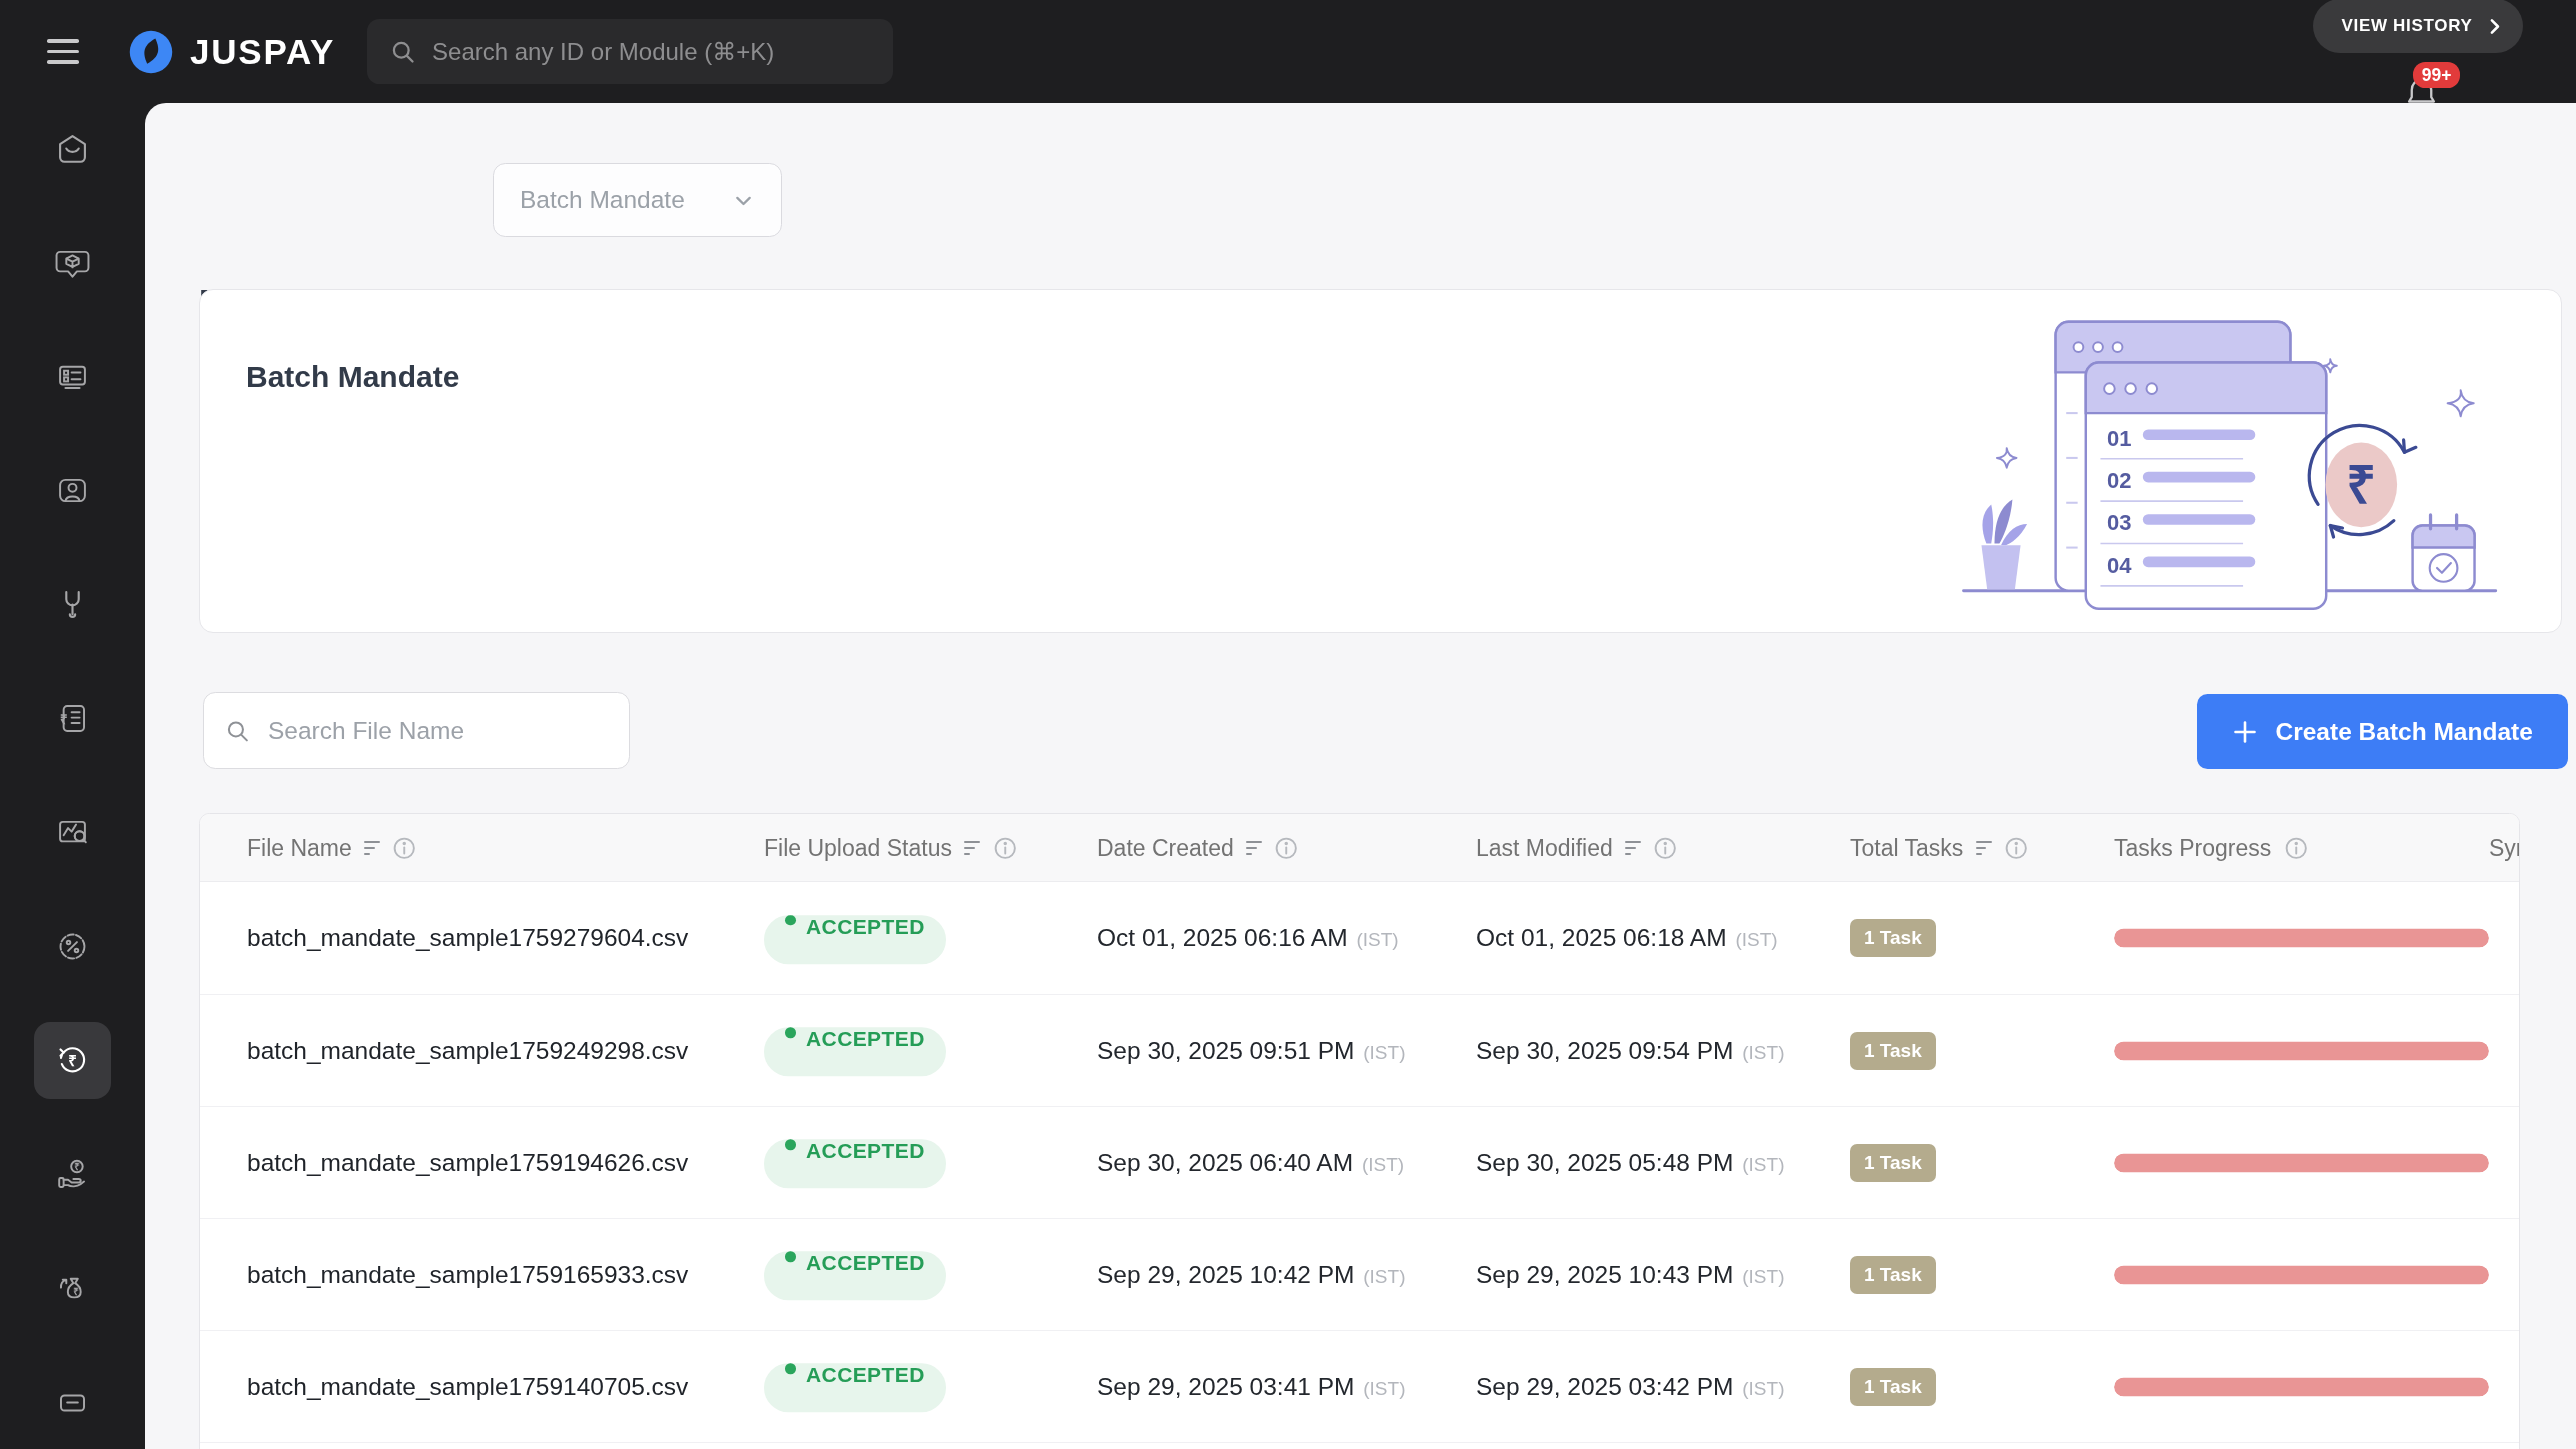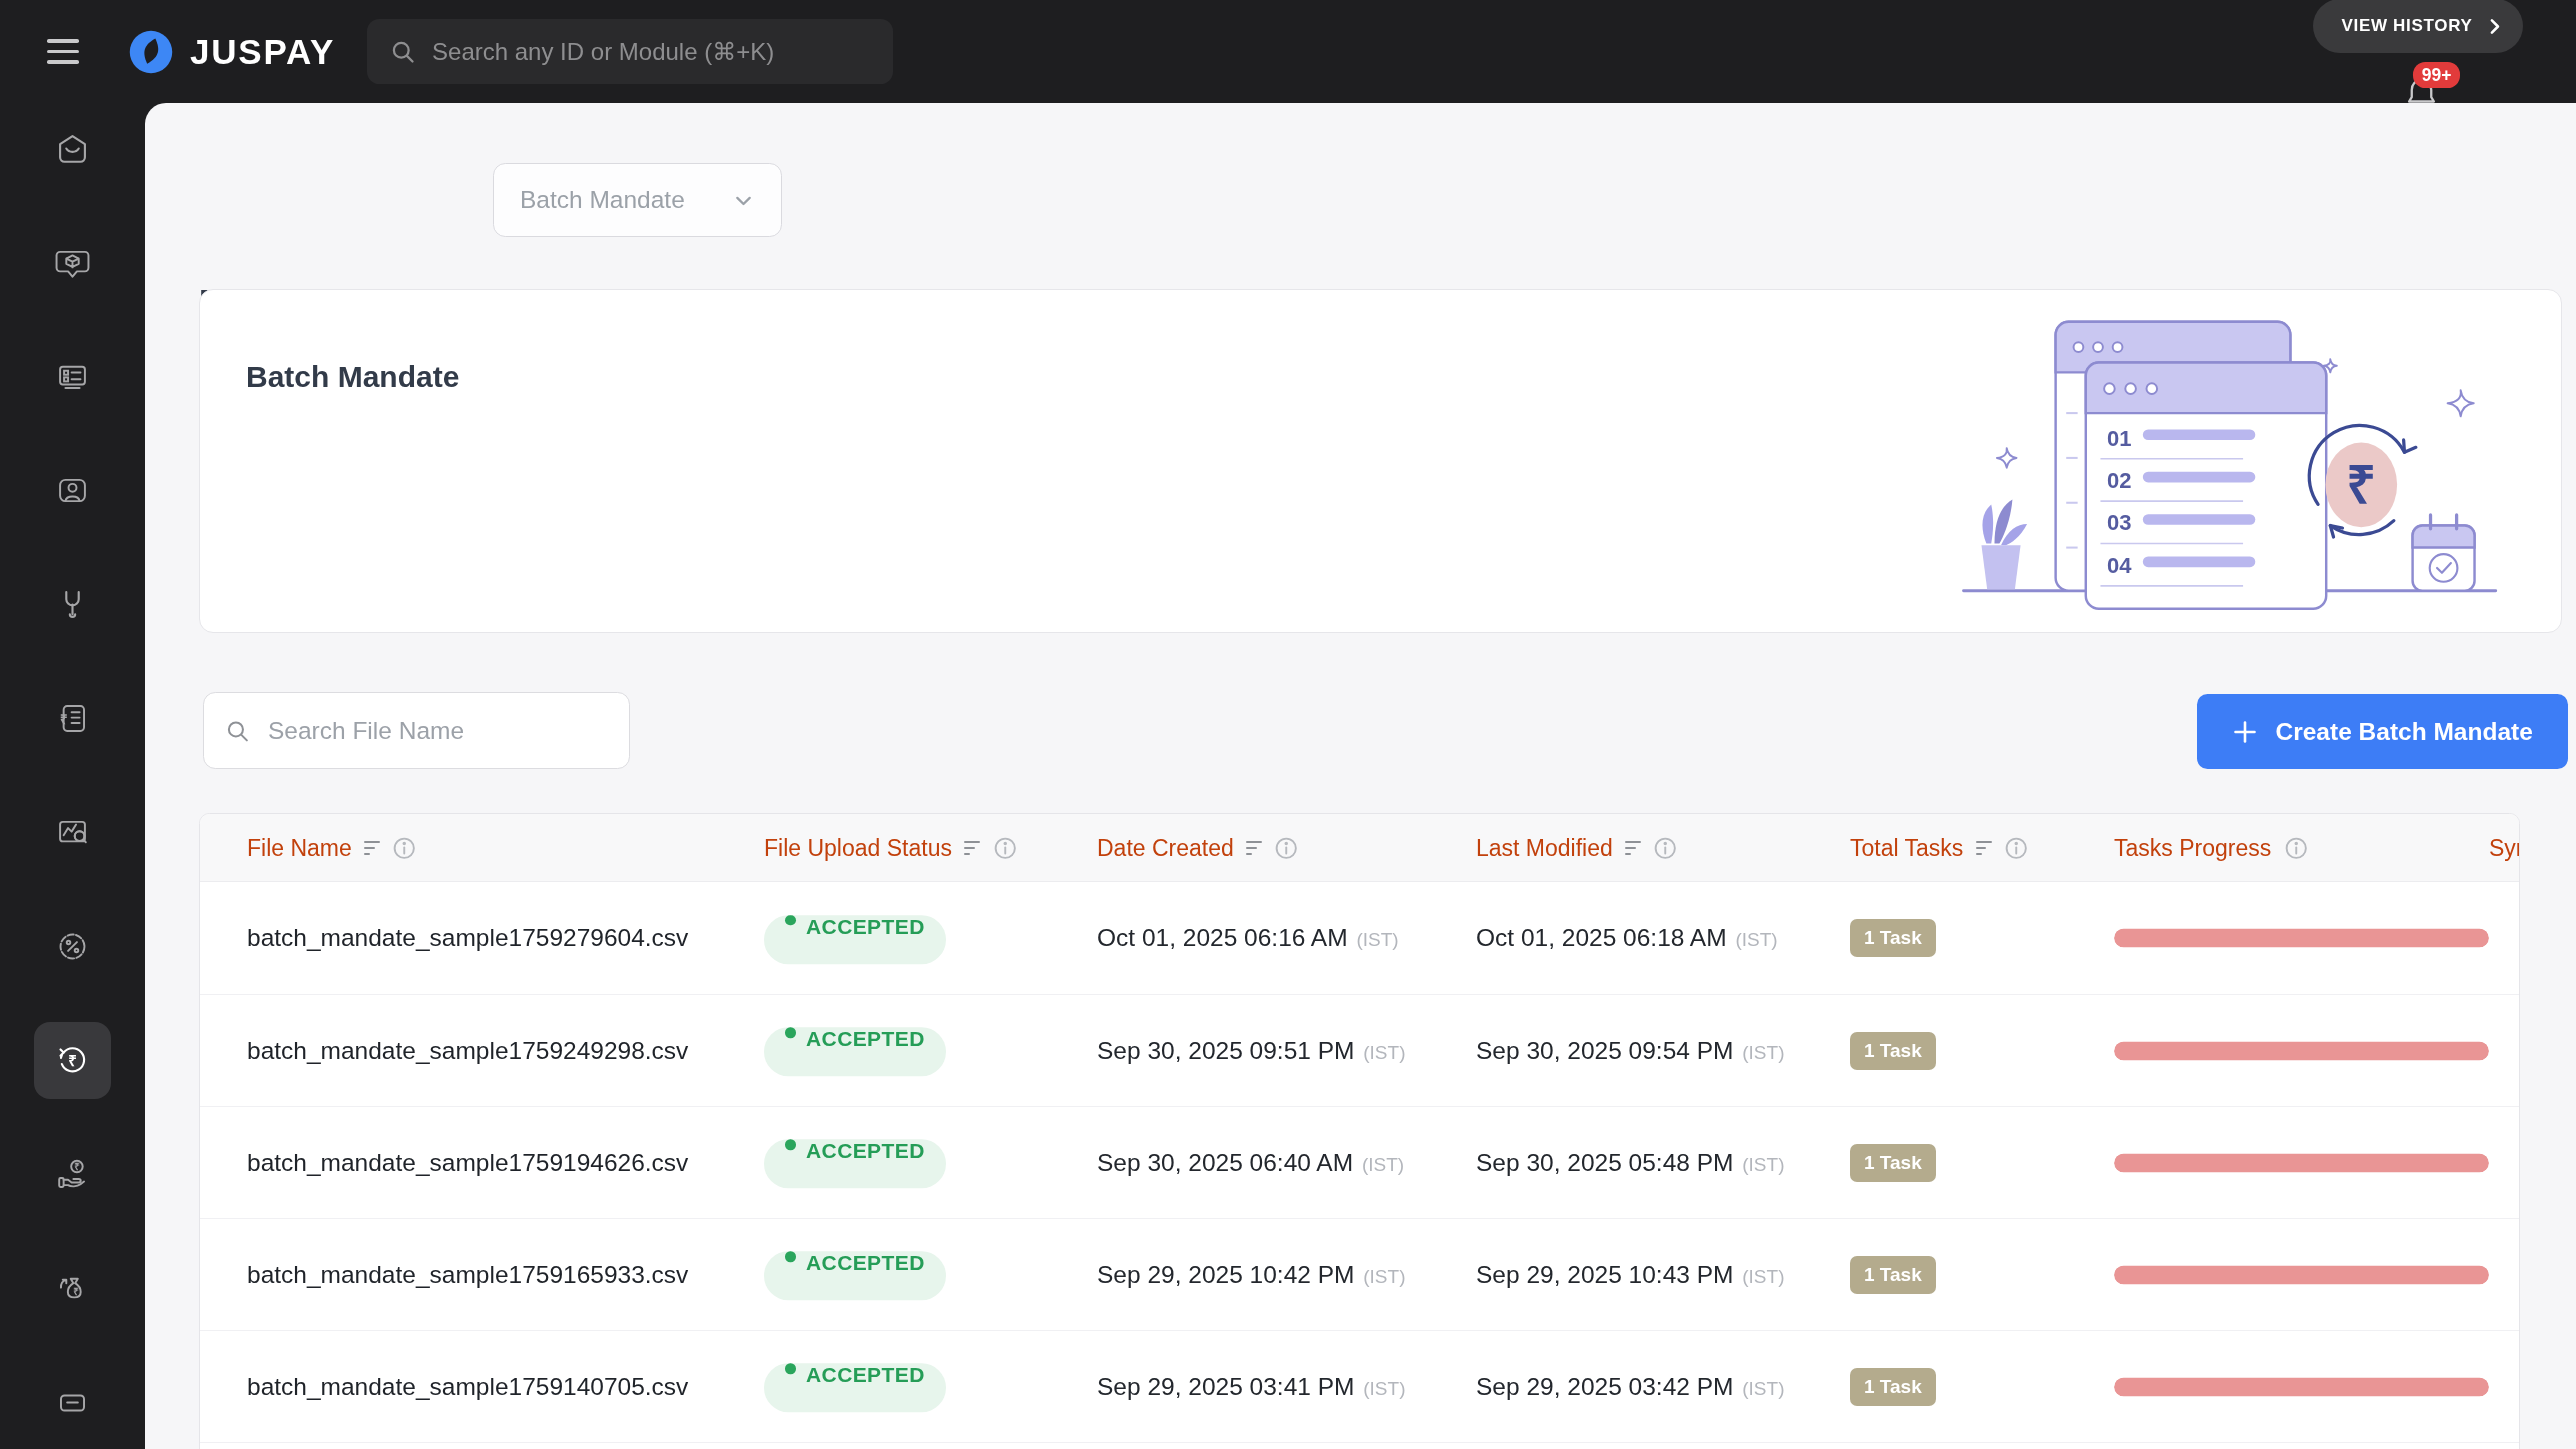--- a/index.html
+++ b/index.html
@@ -64,21 +64,21 @@
   .file-search input::placeholder{color:#9CA1A8;}
   .create-btn{position:absolute;left:2052px;top:591px;height:75px;border-radius:10.5px;background:#3D7DF6;
       display:flex;align-items:center;padding:0 35px;gap:17.5px;cursor:pointer;border:none;}
   .create-btn .cb-label{color:#FFF;font-size:24.5px;font-weight:600;}
 
   
   .table-card{position:absolute;left:54px;top:710px;width:2321px;height:841px;background:#FFF;
       border:0.9px solid #E5E5E9;border-radius:10.5px;overflow:hidden;}
   .thead{position:relative;height:68px;background:#F8F8F9;border-bottom:0.9px solid #ECECEF;}
   .th{position:absolute;top:0;height:68px;display:flex;align-items:center;gap:12.3px;white-space:nowrap;}
-  .th-label{color:#c2410c;font-size:23px;}
+  .th-label{color:#737373;font-size:23px;}
   .trow{position:relative;height:112px;border-top:0.9px solid #F0F0F3;background:#FFF;}
   .trow:first-child{border-top:none;}
   .cell{position:absolute;top:50%;transform:translateY(-50%);white-space:nowrap;}
   .cx0{left:47px;} .cx1{left:564px;} .cx2{left:897px;} .cx3{left:1276px;}
   .cx4{left:1650px;} .cx5{left:1914px;} .cx6{left:2289px;}
   .file{color:#1F2329;font-size:24.5px;cursor:pointer;}
   .chip{display:inline-flex;align-items:flex-start;gap:10.5px;height:49px;padding:0 21px;border-radius:875px;
       background:#E7F5EC;}
   .chip .dot{width:10.5px;height:10.5px;border-radius:50%;background:#2AA55C;}
   .chip-label{color:#259D57;font-size:21px;font-weight:600;letter-spacing:0.4px;}

